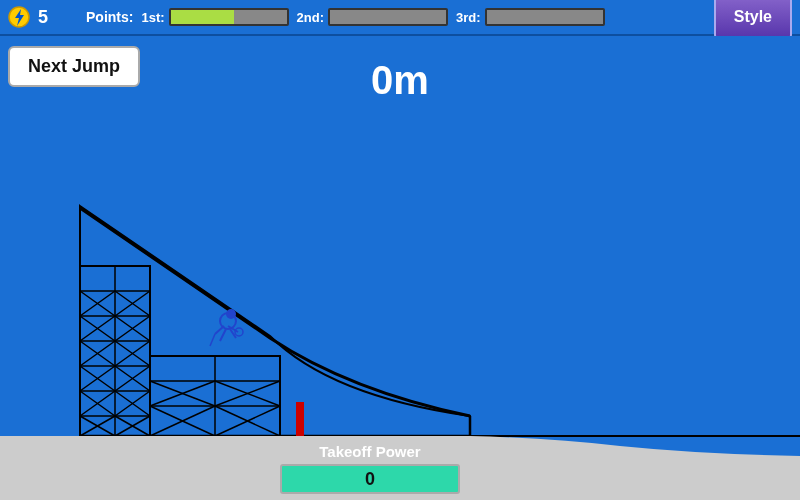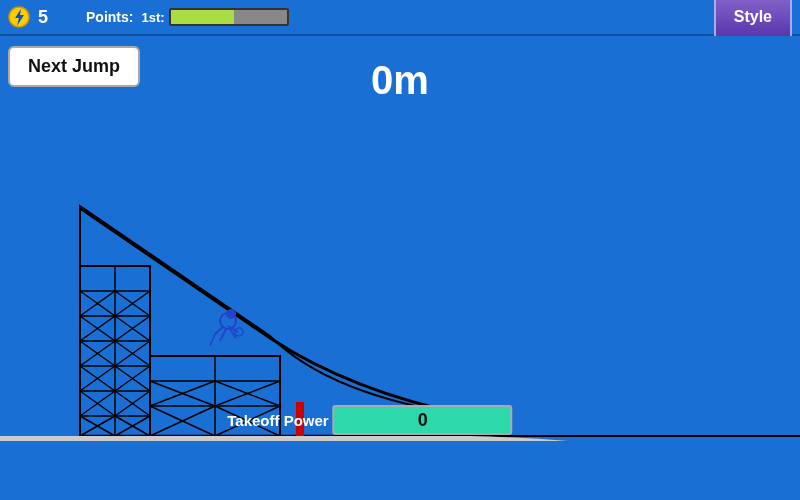--- a/index.html
+++ b/index.html
@@ -92,21 +92,21 @@
       border-radius: 6px;
       padding: 13px 18px;
       font-size: 16px;
       font-weight: bold;
       cursor: pointer;
     }
 
     
     #game-area {
       width: 800px;
-      height: 405px;
+      height: 464px;
       background: #ef4444;
       position: relative;
       overflow: hidden;
     }
 
     
     #next-jump-button {
       position: absolute;
       top: 10px;
       left: 8px;
@@ -141,21 +141,21 @@
       height: 464px;
     }
 
     
     #takeoff-section {
       position: absolute;
       bottom: 0;
       left: 50%;
       transform: translateX(-50%);
       display: flex;
-      flex-direction: row;
+      flex-direction: column;
       align-items: center;
       gap: 4px;
       padding-bottom: 6px;
       margin-left: -30px;
     }
 
     #takeoff-label {
       color: white;
       font-size: 15px;
       font-weight: bold;
@@ -192,21 +192,33 @@
 
   <span id="points-label">Points:</span>
 
   <div class="points-bar-container">
     <span class="points-rank-label">1st:</span>
     <div class="points-bar">
       <div class="points-bar-fill-1st"></div>
     </div>
   </div>
 
-
+  <div class="points-bar-container">
+    <span class="points-rank-label">2nd:</span>
+    <div class="points-bar">
+      <div class="points-bar-fill-2nd"></div>
+    </div>
+  </div>
+
+  <div class="points-bar-container">
+    <span class="points-rank-label">3rd:</span>
+    <div class="points-bar">
+      <div class="points-bar-fill-3rd"></div>
+    </div>
+  </div>
 
   <button id="style-button">Style</button>
 </div>
 
 <div id="game-area">
 
   <svg id="game-svg" viewBox="0 0 800 464">
 
     <rect x="0" y="0" width="800" height="464" fill="#1a6fd4"></rect>
 

